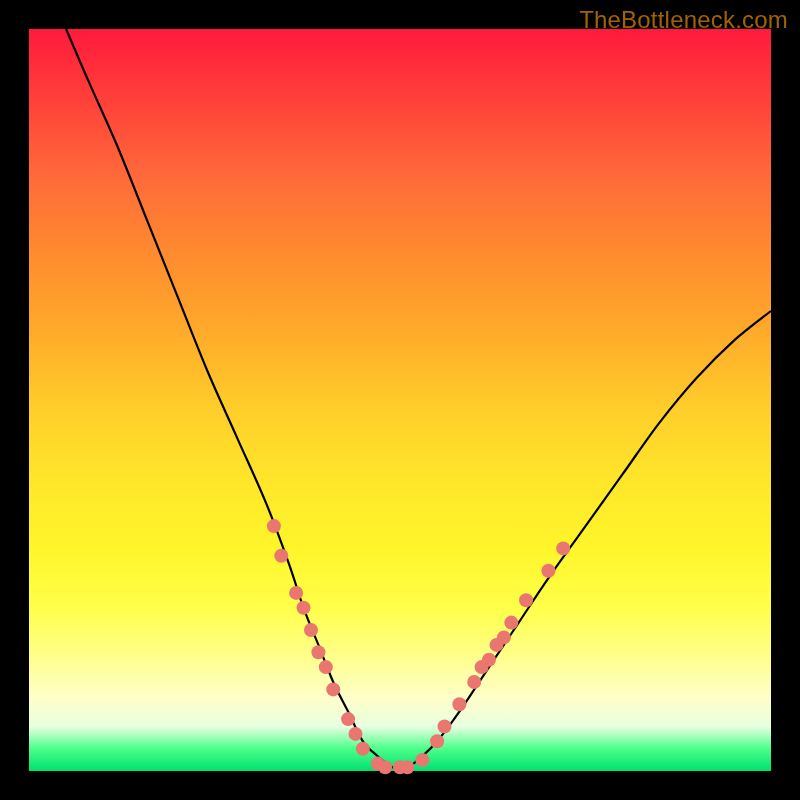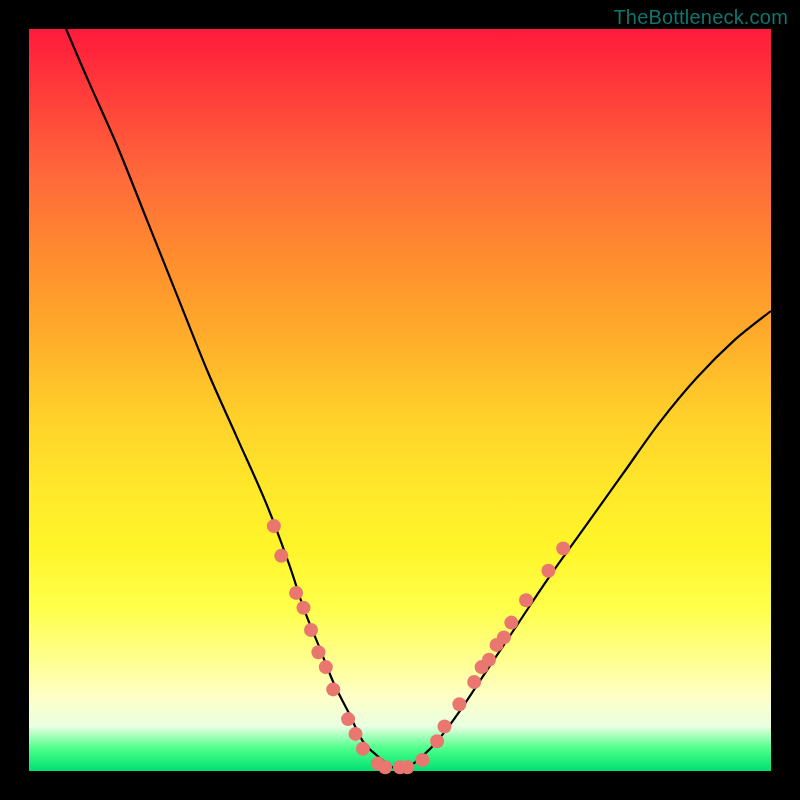--- a/index.html
+++ b/index.html
@@ -30,22 +30,22 @@
       #ffff90 85%,
       #ffffc8 90%,
       #e8ffe0 94%,
       #4cff8a 97%,
       #00e070 100%);
   }
   .watermark {
     position: absolute;
     top: 6px;
     right: 12px;
-    color: #0f766e;
-    font-size: 20px;
+    color: #a16207;
+    font-size: 24px;
     letter-spacing: 0.2px;
     font-weight: 500;
     font-family: Arial, Helvetica, sans-serif;
   }
   svg.curve {
     position: absolute;
     left: 0;
     top: 0;
     width: 742px;
     height: 742px;

